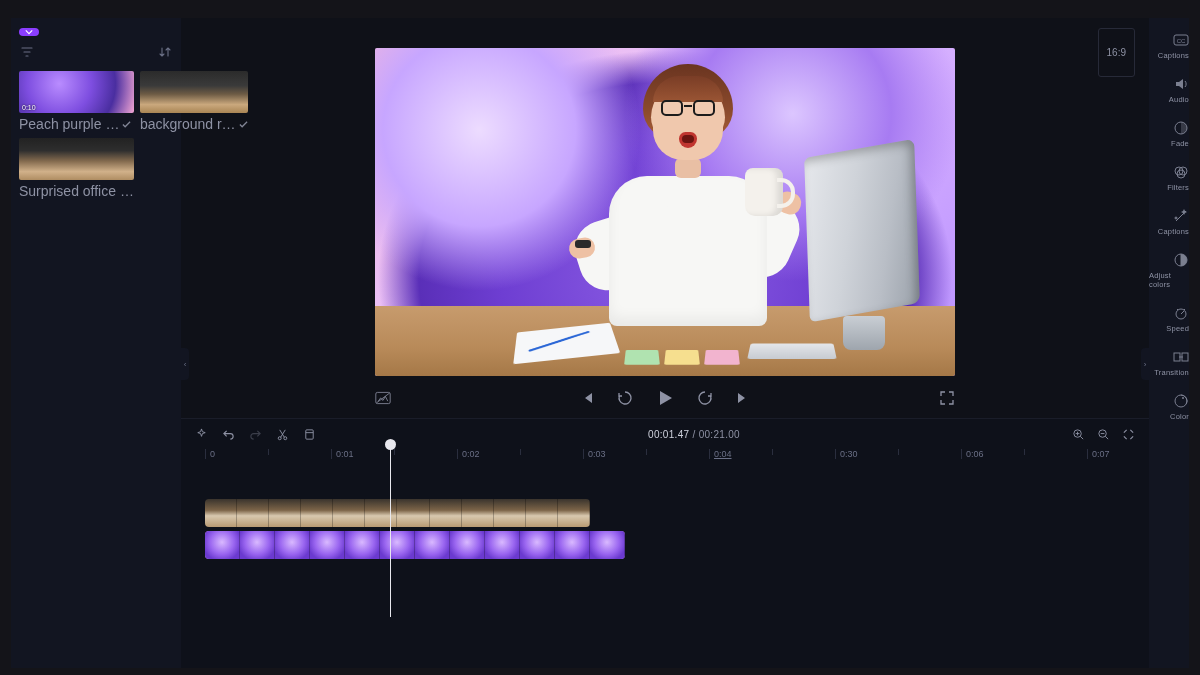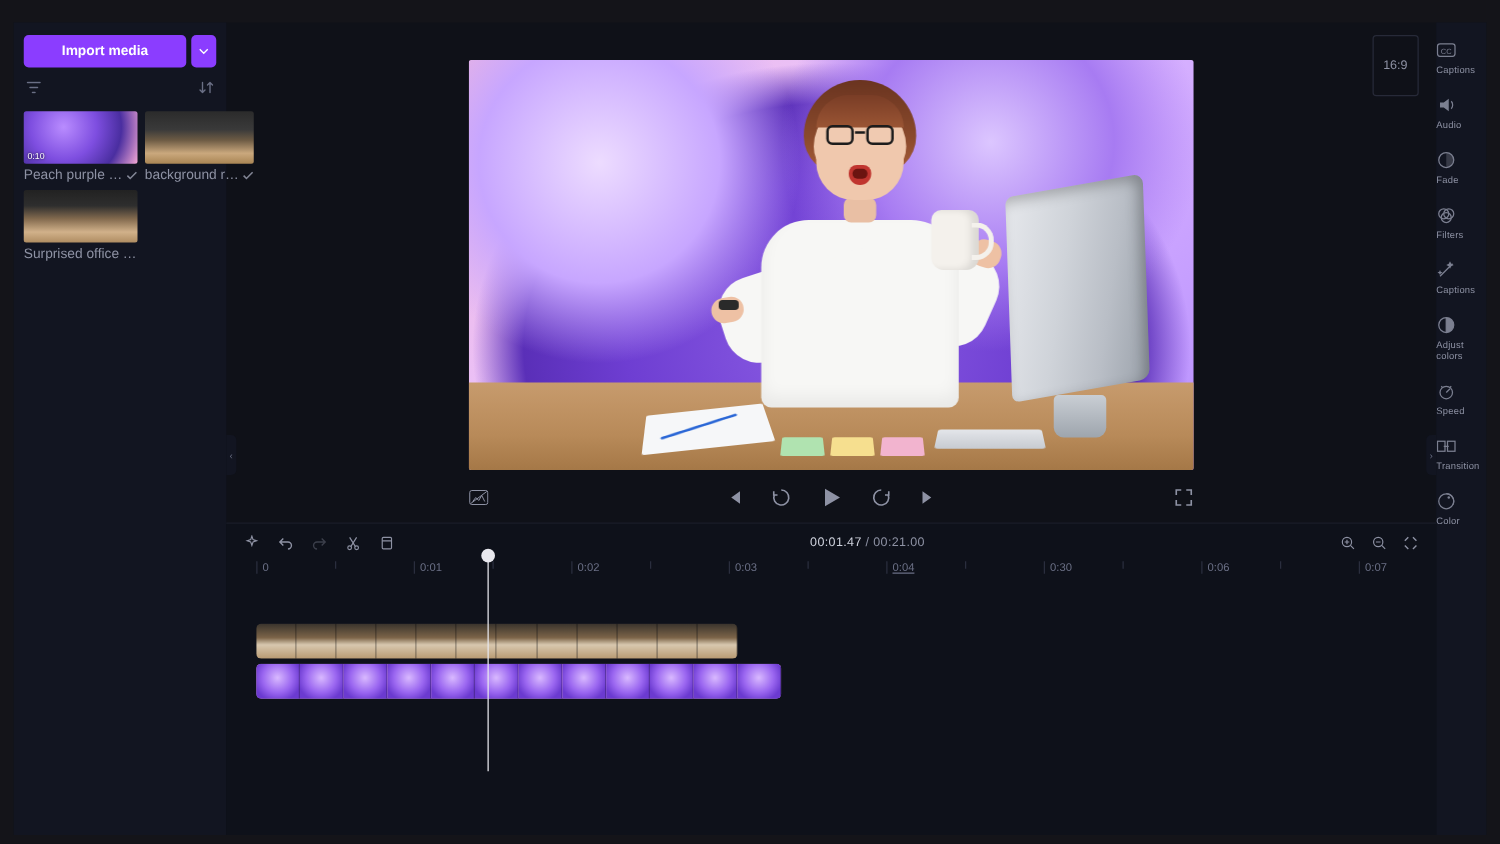--- a/index.html
+++ b/index.html
@@ -22,31 +22,31 @@
   .media-panel{width:170px;height:100%;background:var(--bg-panel);display:flex;flex-direction:column;padding:10px 8px;gap:10px;}
   .import-row{display:flex;gap:4px;}
   .import-btn{flex:1;background:var(--accent);color:#fff;border:none;border-radius:4px;height:26px;font-size:11px;font-weight:600;cursor:pointer;}
   .import-dd{width:20px;background:var(--accent);border:none;border-radius:4px;display:flex;align-items:center;justify-content:center;color:#fff;cursor:pointer;}
   .media-tools{display:flex;justify-content:space-between;color:var(--text-faint);font-size:12px;padding:0 2px;}
   .media-tools span{cursor:pointer;}
   .thumb-grid{display:grid;grid-template-columns:1fr 1fr;gap:6px 6px;}
   .thumb{display:flex;flex-direction:column;gap:3px;color:var(--text-dim);}
   .thumb .img{height:42px;border-radius:2px;position:relative;overflow:hidden;}
   .thumb .dur{position:absolute;left:3px;bottom:2px;font-size:7px;color:#fff;text-shadow:0 0 2px #000;}
-  .thumb .label{display:flex;align-items:center;gap:3px;font-size:11px;white-space:nowrap;overflow:hidden;}
+  .thumb .label{display:flex;align-items:center;gap:3px;font-size:14px;white-space:nowrap;overflow:hidden;}
   .thumb .check{width:9px;height:9px;opacity:.8;}
   
   .tex-purple{background:radial-gradient(circle at 35% 30%,#b98cff 0%,#7e4ee0 40%,#4a2ea0 70%,#f3a7d4 100%);}
   .tex-office{background:linear-gradient(180deg,#2b2b2b 0%,#3a3a3a 35%,#6d5b44 55%,#caa87d 80%,#a98554 100%);}
   .tex-office2{background:linear-gradient(180deg,#222 0%,#2e2e2e 30%,#836a4e 55%,#d1b18a 80%,#af8d62 100%);}
   .panel-collapse{position:absolute;left:170px;top:330px;width:8px;height:32px;background:var(--bg-panel);border-radius:0 4px 4px 0;display:flex;align-items:center;justify-content:center;color:var(--text-faint);font-size:8px;cursor:pointer;}
 
   
   .prop-rail{width:40px;height:100%;background:var(--bg-panel);display:flex;flex-direction:column;align-items:center;gap:16px;padding-top:14px;color:var(--text-dim);}
-  .prop-item{display:flex;flex-direction:column;align-items:flex-start;gap:3px;cursor:pointer;width:100%;}
+  .prop-item{display:flex;flex-direction:column;align-items:flex-end;gap:3px;cursor:pointer;width:100%;}
   .prop-item svg,.prop-item .glyph{width:16px;height:16px;opacity:.85;}
   .prop-item .lbl{font-size:7.5px;letter-spacing:.2px;}
   .rail-collapse{position:absolute;right:40px;top:330px;width:8px;height:32px;background:var(--bg-panel);border-radius:4px 0 0 4px;display:flex;align-items:center;justify-content:center;color:var(--text-faint);font-size:8px;cursor:pointer;}
 
   
   .center{flex:1;display:flex;flex-direction:column;position:relative;}
   .preview-zone{flex:0 0 400px;position:relative;display:flex;flex-direction:column;align-items:center;}
   .ar-badge{position:absolute;right:14px;top:10px;border:1px solid var(--border);border-radius:3px;padding:18px 8px;color:var(--text-dim);font-size:10px;cursor:pointer;}
   .canvas{margin-top:30px;width:580px;height:328px;background:#000;position:relative;overflow:hidden;border-radius:2px;}
   
@@ -121,21 +121,20 @@
   .clip.cushion-bg .frame{background:radial-gradient(circle at 50% 40%,#d9b9ff 0%,#9a66f0 50%,#6b3ad0 80%),linear-gradient(120deg,#f0a8d8,#b98cff);}
   .close-chev{position:absolute;right:50px;top:420px;width:22px;height:14px;background:var(--bg-panel);border-radius:4px 4px 0 0;display:flex;align-items:center;justify-content:center;color:var(--text-faint);font-size:9px;cursor:pointer;}
 </style>
 </head>
 <body>
 
 <div class="app">
 
   <aside class="media-panel">
     <div class="import-row">
-      <button class="import-btn">Import media</button>
       <button class="import-dd">
         <svg viewBox="0 0 10 6" width="8" height="6">
             <path d="M1 1l4 4 4-4" stroke="#fff" stroke-width="1.4" fill="none"></path>
           </svg>
       </button>
     </div>
     <div class="media-tools">
       <span>
         <svg width="12" height="10" viewBox="0 0 12 10">
             <path d="M1 1h10M3 5h6M5 9h2" stroke="currentColor" stroke-width="1.2" stroke-linecap="round"></path>

